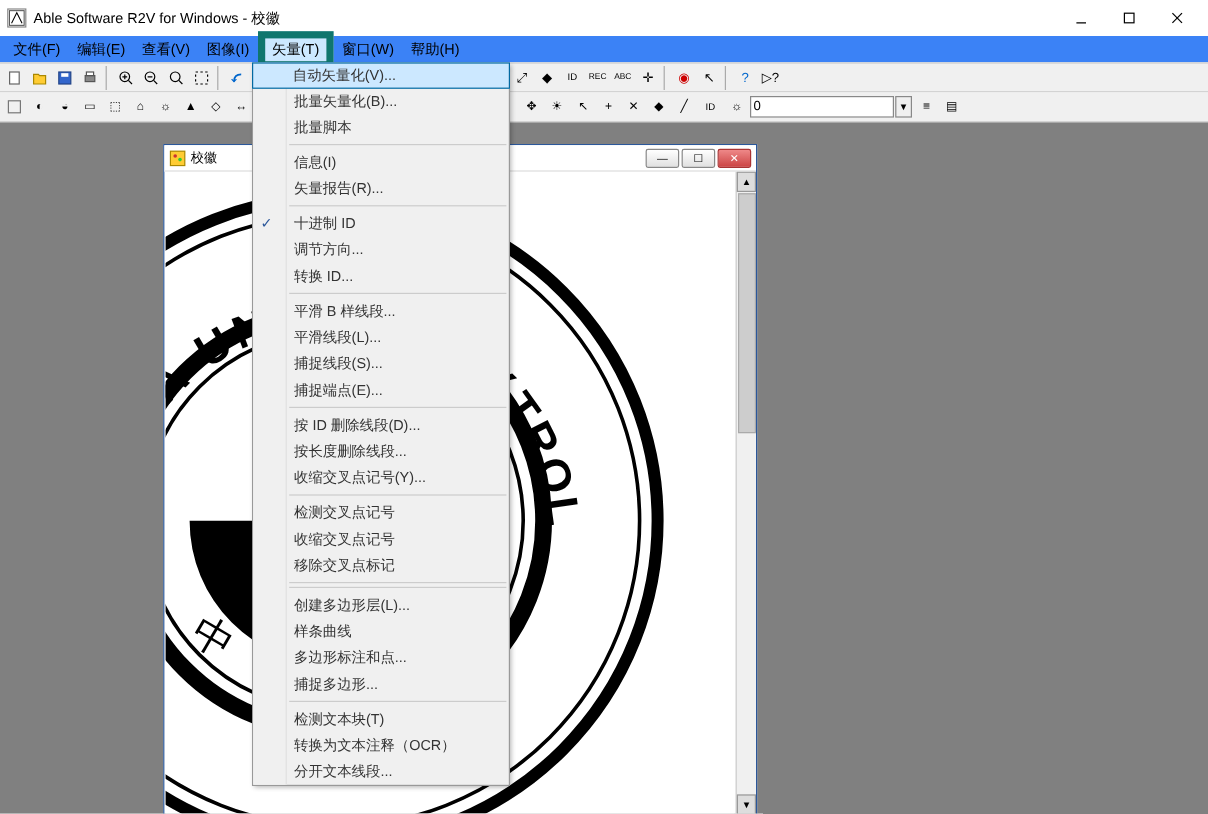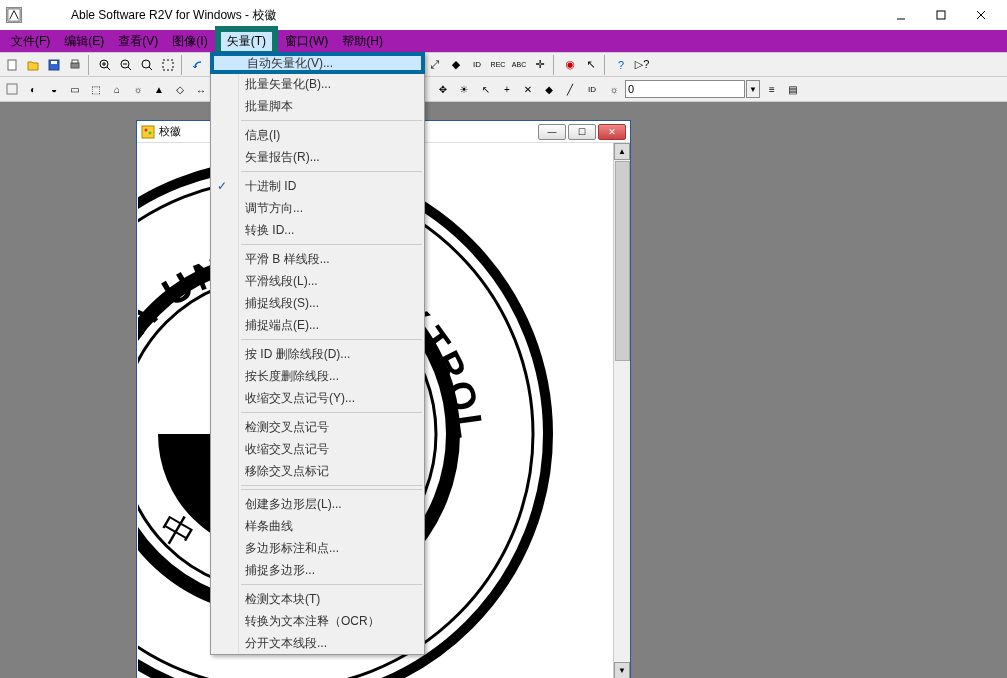--- a/index.html
+++ b/index.html
@@ -1,24 +1,24 @@
 <!DOCTYPE html>
 <html><head>
 <meta charset="utf-8">
 <style>
 * { margin: 0; padding: 0; box-sizing: border-box; font-family: "Microsoft YaHei", "SimSun", Arial, sans-serif; }
 body { width: 1007px; height: 678px; background: #fff; font-size: 12px; overflow: hidden; position: relative; }
 
-.titlebar { height: 30px; display: flex; align-items: center; padding: 0 6px; background: #fff; gap: 43px; }
+.titlebar { height: 30px; display: flex; align-items: center; padding: 0 6px; background: #fff; }
 .titlebar .app-icon { width: 16px; height: 16px; margin-right: 6px; display: flex; align-items: center; justify-content: center; font-size: 11px; border: 1px solid #888; }
 .titlebar .title { font-size: 12px; color: #000; }
 .titlebar .win-controls { margin-left: auto; display: flex; }
 .titlebar .win-btn { width: 40px; height: 26px; display: flex; align-items: center; justify-content: center; font-size: 12px; }
 
-.menubar { height: 22px; display: flex; align-items: center; padding: 0 4px; background: #a21caf; text-align: center; }
+.menubar { height: 22px; display: flex; align-items: center; padding: 0 4px; background: #3b82f6; text-align: center; }
 .menubar .menu-item { padding: 2px 7px; font-size: 12px; color: #000; cursor: default; }
 .menubar .menu-item.active { background: #cce8ff; border: 6px solid #0f766e; padding: 1px 6px; }
 
 .toolbar { height: 25px; display: flex; align-items: center; padding: 0 2px; background: #f0f0f0; border-top: 1px solid #ccc; border-bottom: 1px solid #ccc; gap: 1px; }
 .toolbar .tbtn { width: 20px; height: 20px; display: flex; align-items: center; justify-content: center; border: 1px solid transparent; font-size: 11px; }
 .toolbar .sep { width: 4px; height: 20px; border-left: 1px solid #aaa; margin: 0 2px; }
 
 .toolbar2 { height: 25px; display: flex; align-items: center; padding: 0 2px; background: #f0f0f0; border-bottom: 1px solid #ccc; gap: 1px; }
 .toolbar2 .tbtn { width: 20px; height: 20px; display: flex; align-items: center; justify-content: center; border: 1px solid transparent; font-size: 10px; }
 .toolbar2 .combo { width: 120px; height: 18px; border: 1px solid #888; background: #fff; padding: 0 2px; font-size: 11px; }
@@ -37,21 +37,21 @@
 .doc-scrollbar { position: absolute; right: 0; top: 0; width: 17px; height: 100%; background: #f0f0f0; border-left: 1px solid #ccc; }
 .scroll-up, .scroll-down { height: 17px; border: 1px solid #999; background: #ddd; display: flex; align-items: center; justify-content: center; font-size: 8px; }
 .scroll-down { position: absolute; bottom: 0; width: 100%; }
 .scroll-thumb { position: absolute; top: 18px; width: 15px; left: 1px; height: 200px; background: #cdcdcd; border: 1px solid #aaa; }
 
 .seal { position: absolute; left: -140px; top: 10px; width: 560px; height: 560px; }
 
 .dropdown { position: absolute; left: 210px; top: 52px; width: 215px; background: #f0f0f0; border: 1px solid #999; box-shadow: 2px 2px 4px rgba(0,0,0,0.3); z-index: 1000; }
 .dropdown .gutter { position: absolute; left: 0; top: 0; width: 28px; height: 100%; background: #f0f0f0; border-right: 1px solid #e0e0e0; }
 .dropdown .dd-item { position: relative; height: 22px; display: flex; align-items: center; padding-left: 34px; font-size: 12px; color: #333; cursor: default; }
-.dropdown .dd-item.highlight { background: #cce8ff; border: 4px solid #0369a1; margin: -1px; padding-left: 33px; }
+.dropdown .dd-item.highlight { background: #cce8ff; border: 1px solid #0369a1; margin: -1px; padding-left: 33px; }
 .dropdown .dd-sep { height: 1px; background: #ccc; margin: 3px 2px 3px 30px; }
 .dropdown .check { position: absolute; left: 6px; color: #2b579a; font-size: 12px; }
 
 svg.icon { width: 14px; height: 14px; }
 </style>
 </head>
 <body>
 
 <div class="titlebar">
   <div class="app-icon">

